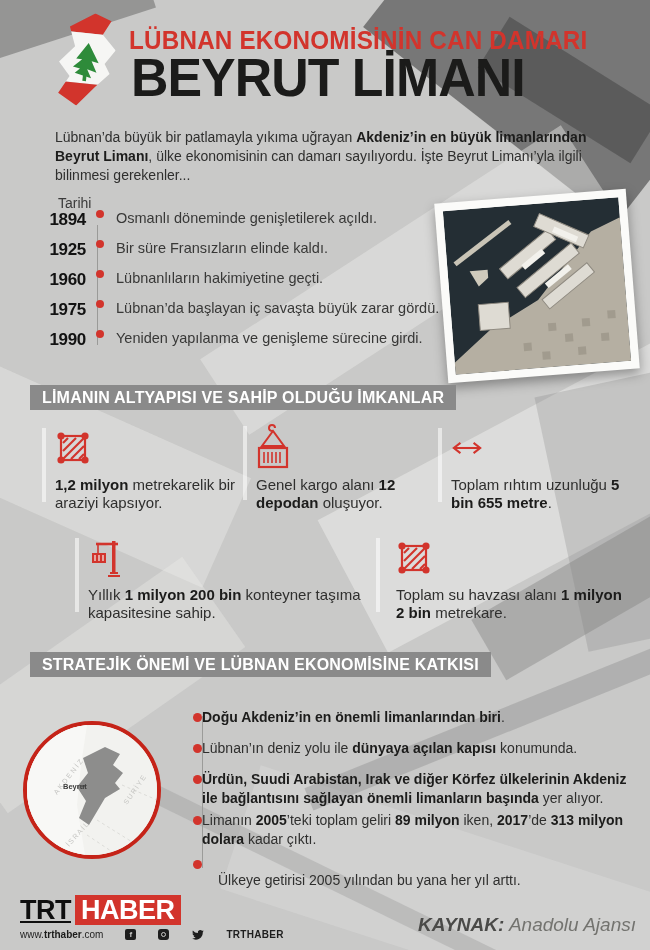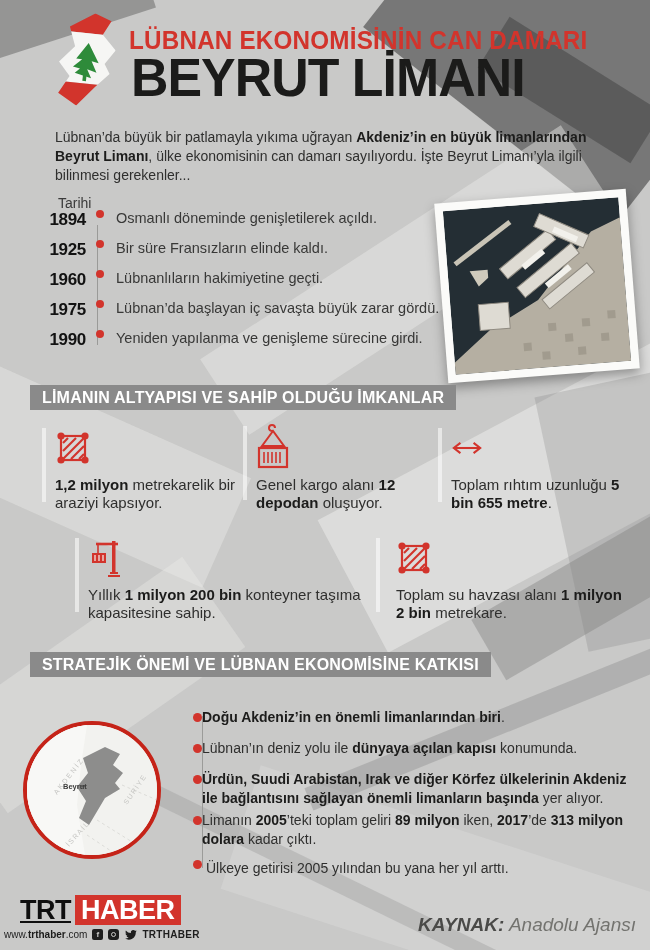--- a/index.html
+++ b/index.html
@@ -53,21 +53,21 @@
   .mapcircle{position:absolute;left:23px;top:721px;width:130px;height:130px;border:4px solid #c52318;border-radius:50%;background:#f3f3f0;overflow:hidden;}
   .bullet-line{position:absolute;left:202px;top:716px;width:1px;height:152px;background:#9b9b99;}
   .bullet{position:absolute;left:193px;display:flex;}
   .b-dot{width:9px;height:9px;border-radius:50%;background:#d2342c;margin-top:5px;flex:none;}
   .b-text{margin-left:13px;width:430px;font-size:14px;line-height:19px;color:#2f2f2e;}
 
   
   .trt-logo{position:absolute;left:20px;top:895px;display:flex;align-items:center;}
   .trt-txt{font-size:27px;font-weight:700;color:#0f0f0f;letter-spacing:-.5px;line-height:30px;text-decoration:underline;}
   .haber-box{margin-left:4px;background:#d2342c;color:#fff;font-size:27px;font-weight:700;line-height:30px;padding:0 6px;letter-spacing:-.5px;}
-  .footer-line2{position:absolute;left:4px;top:929px;display:flex;align-items:center;gap:5px;font-size:10px;color:#1e1e1e;}
+  .footer-line2{position:absolute;left:20px;top:929px;display:flex;align-items:center;gap:22px;font-size:10px;color:#1e1e1e;}
   .soc{width:11px;height:11px;background:#1e1e1e;border-radius:2px;color:#cacac8;font-size:8px;font-weight:700;display:flex;align-items:center;justify-content:center;line-height:1;}
   .soc.insta{border-radius:3px;position:relative;}
   .soc.insta::after{content:"";position:absolute;left:3px;top:3px;width:5px;height:5px;border:1px solid #cacac8;border-radius:50%;box-sizing:border-box;}
   .handle{font-weight:700;letter-spacing:.3px;}
   .source{position:absolute;right:14px;top:914px;font-size:19px;font-style:italic;white-space:nowrap;}
   .source .k{font-weight:700;color:#4a4a48;}
   .source .v{color:#73736f;}
 </style>
 </head>
 <body>
@@ -298,21 +298,21 @@
   <div class="bullet" style="top:770px;">
     <span class="b-dot"></span>
     <p class="b-text rich" style="margin:0;"><b>Ürdün, Suudi Arabistan, Irak ve diğer Körfez ülkelerinin Akdeniz ile bağlantısını sağlayan önemli limanların başında</b><span> yer alıyor.</span></p>
   </div>
   <div class="bullet" style="top:811px;">
     <span class="b-dot"></span>
     <p class="b-text rich" style="margin:0;"><span>Limanın </span><b>2005</b><span>’teki toplam geliri </span><b>89 milyon</b><span> iken, </span><b>2017</b><span>’de </span><b>313 milyon dolara</b><span> kadar çıktı.</span></p>
   </div>
   <div class="bullet" style="top:855px;">
     <span class="b-dot"></span>
-    <p class="b-text rich" style="margin:4px;"><span>Ülkeye getirisi 2005 yılından bu yana her yıl arttı.</span></p>
+    <p class="b-text rich" style="margin:16px;"><span>Ülkeye getirisi 2005 yılından bu yana her yıl arttı.</span></p>
   </div>
 
   <div class="trt-logo">
     <span class="trt-txt">TRT</span>
     <span class="haber-box">HABER</span>
   </div>
   <div class="footer-line2">
     <span class="rich"><span>www.</span><b>trthaber</b><span>.com</span></span>
     <span class="soc">f</span>
     <span class="soc insta"></span>

